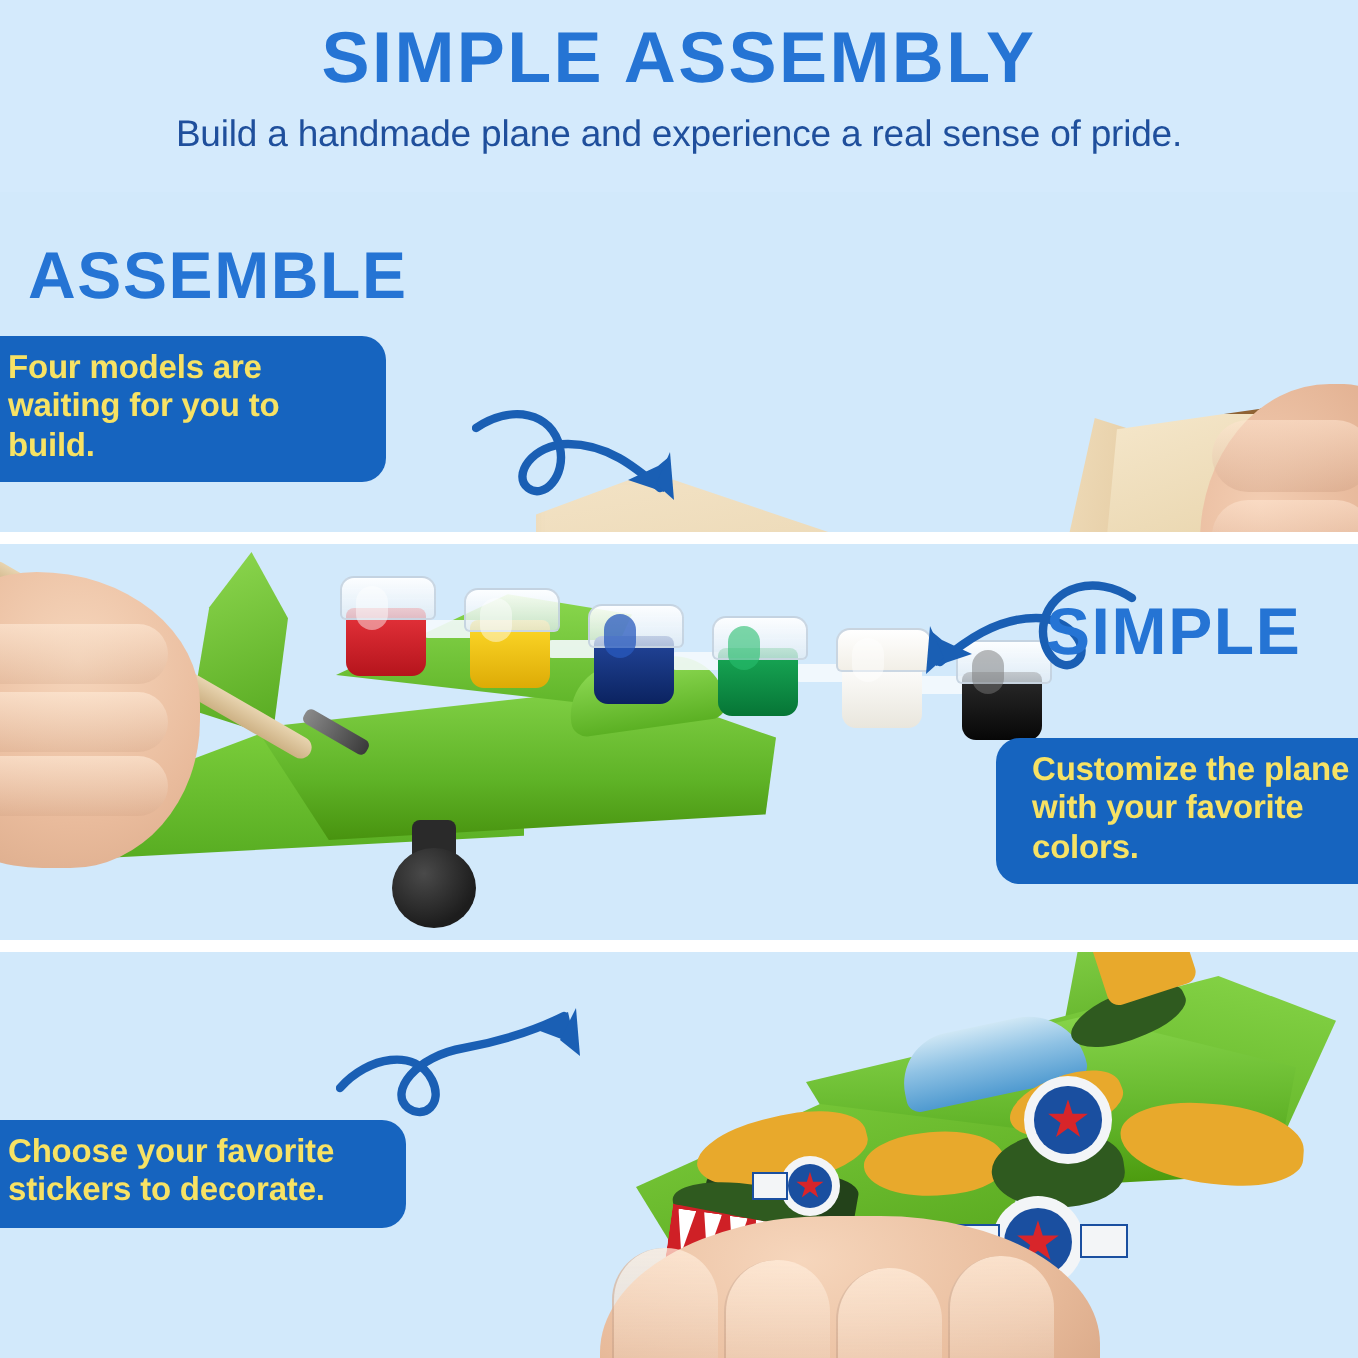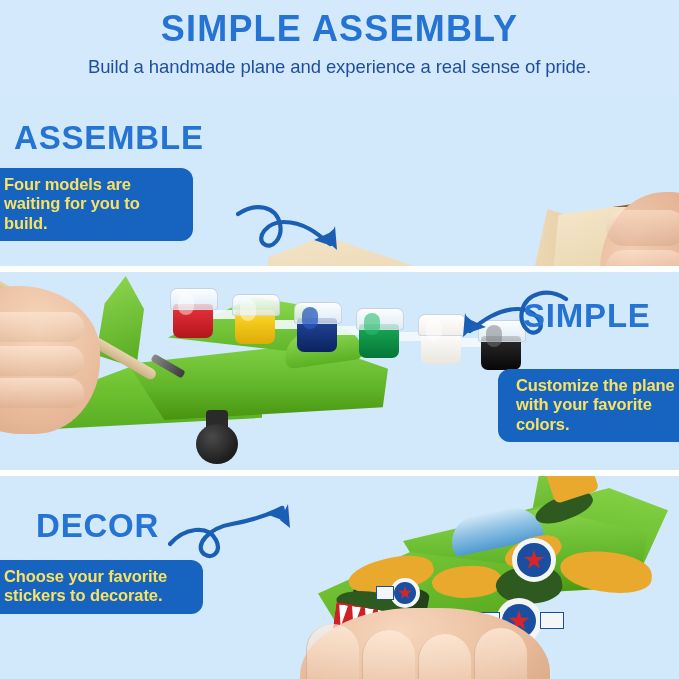--- a/index.html
+++ b/index.html
@@ -400,16 +400,15 @@
       </div>
     </div>
   </div>
 
   <svg class="arrow arrow-decor" viewBox="0 0 132 62">
     <path d="M2,46 C16,30 40,26 48,42 C54,54 44,62 36,56 C26,48 40,30 64,26 C86,22 102,16 114,10" fill="none" stroke="#1a5fb4" stroke-width="4.2" stroke-linecap="round"></path>
     <path d="M116,8 L98,16 L114,22 L120,26 Z" fill="#1a5fb4"></path>
     <path d="M120,6 L122,30 L112,22 Z" fill="#1a5fb4"></path>
   </svg>
 
-  <div class="sec-head head-decor" style="top:509px;">DECOR</div>
   <div class="badge badge-decor" style="top:560px;">Choose your favorite stickers to decorate.</div>
 
 </div>
 
 </body></html>

